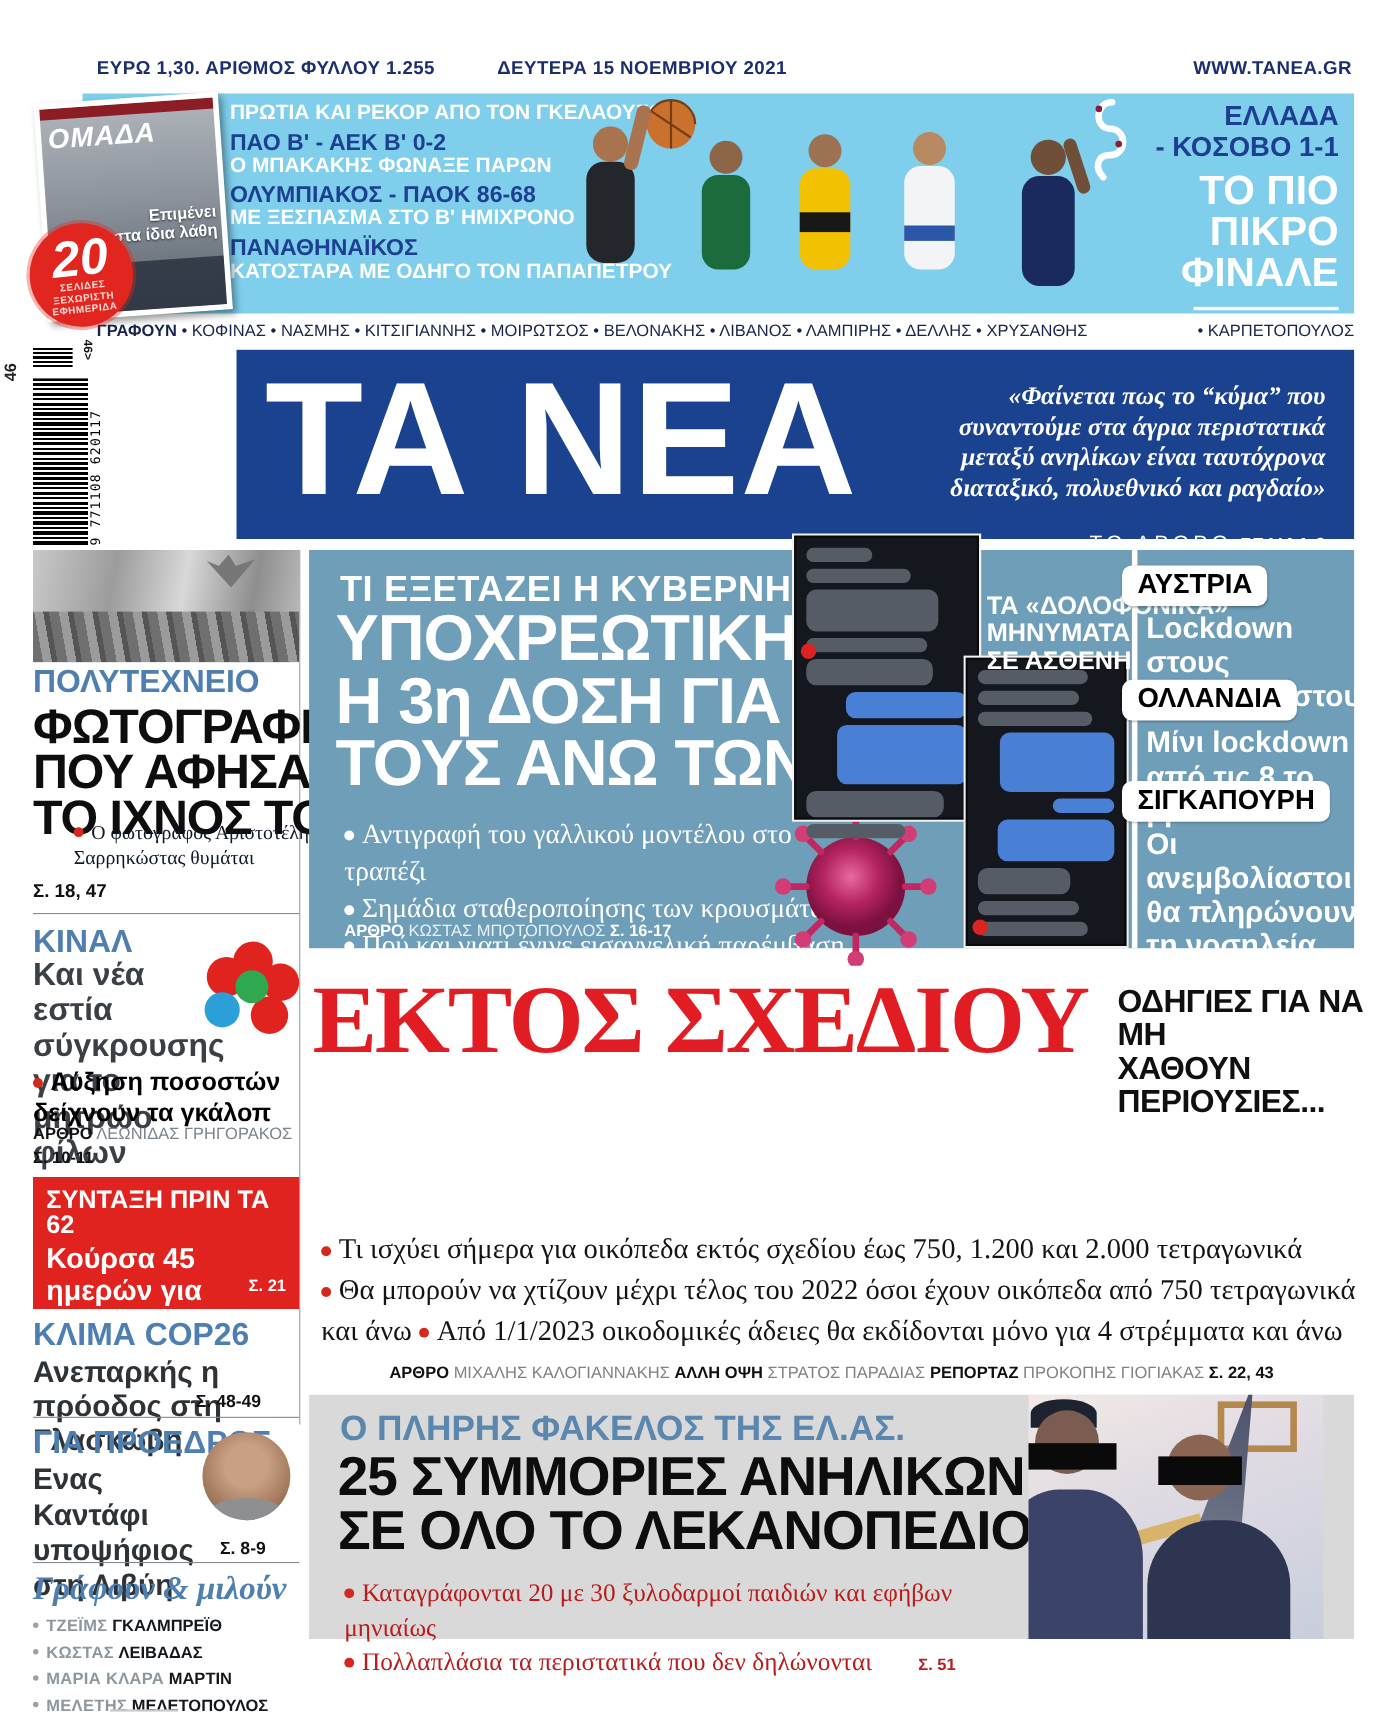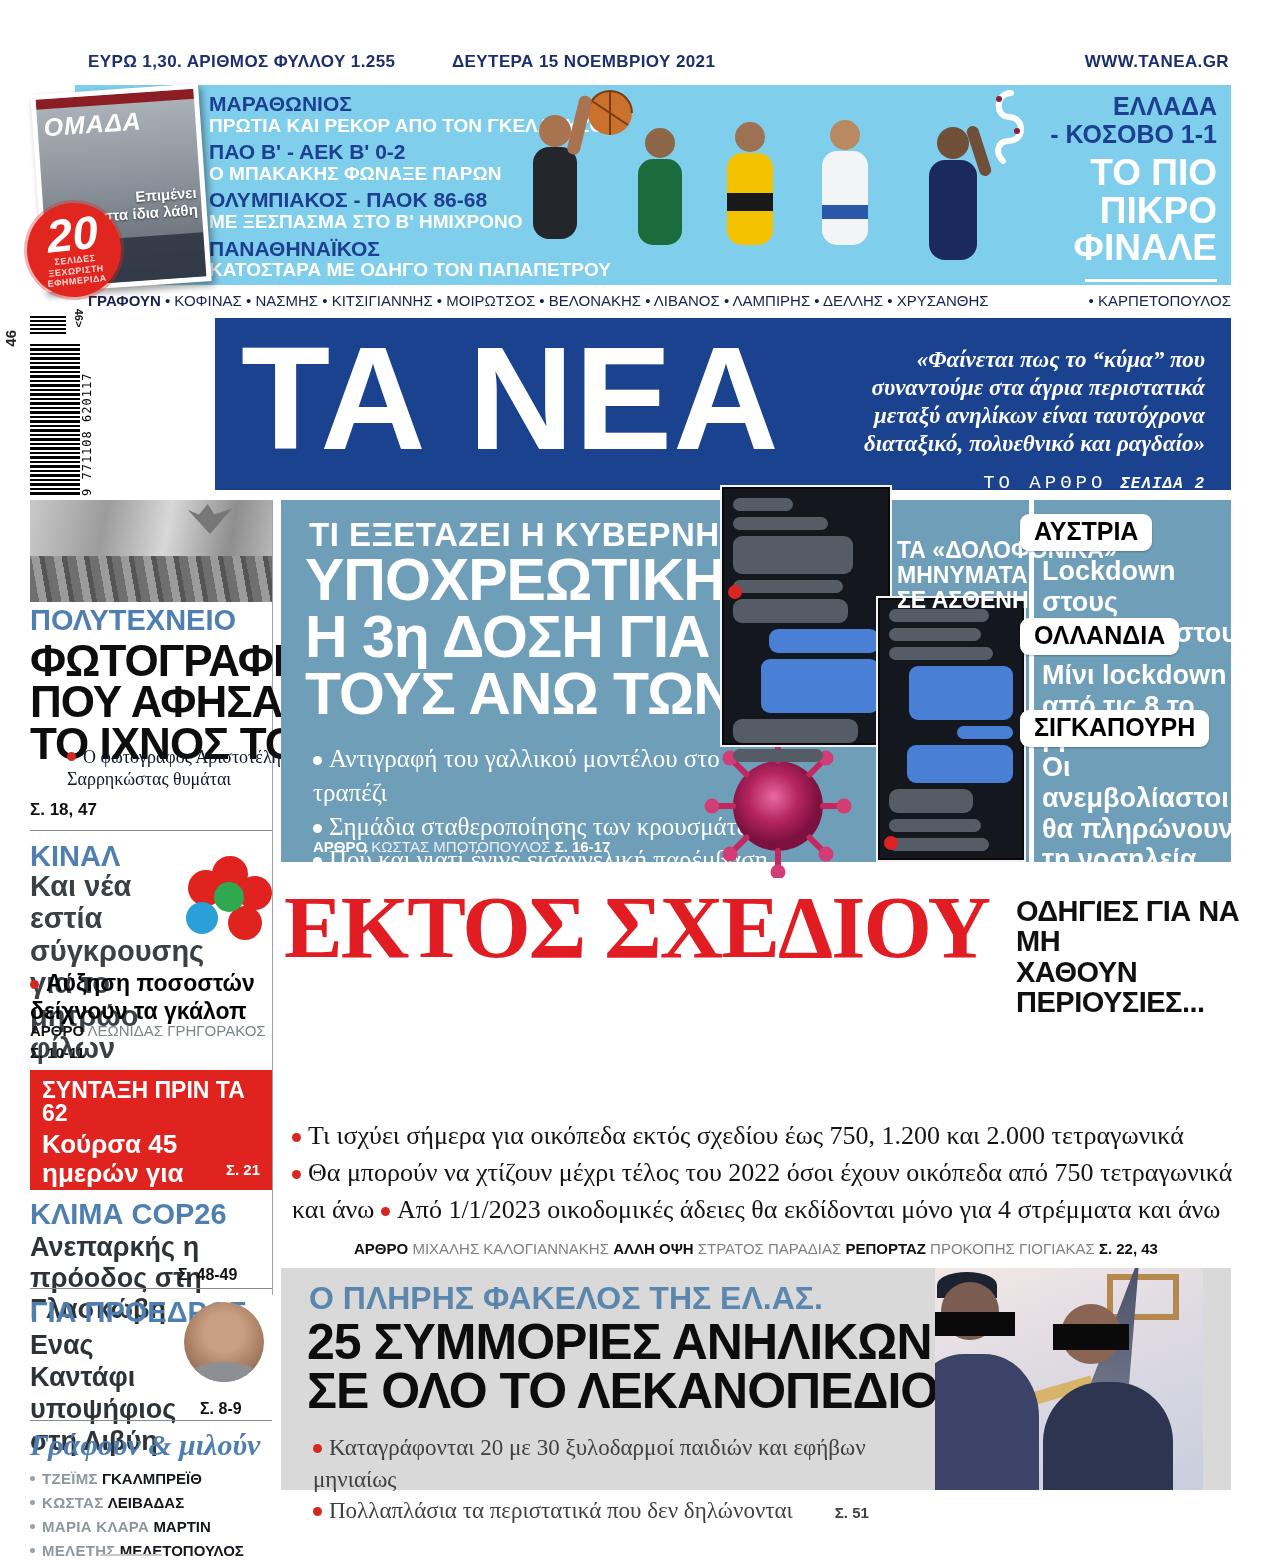--- a/index.html
+++ b/index.html
@@ -43,21 +43,21 @@
   #authors{position:absolute;left:88px;top:292px;width:1143px;display:flex;justify-content:space-between;
            font-size:15px;color:#17224d;}
   #authors b{font-weight:900;}
 
   
   #masthead{position:absolute;left:215px;top:318px;width:1016px;height:172px;background:#1a428e;}
   #logo{position:absolute;left:26px;top:50%;transform:translateY(-53%);font-size:146px;font-weight:800;
         color:#fff;letter-spacing:1px;}
   #quote{position:absolute;right:26px;top:28px;width:390px;text-align:right;color:#fff;
          font-family:"Liberation Serif",serif;font-style:italic;font-weight:700;font-size:23px;line-height:1.22;}
-  #article-line{margin-top:10px;font-family:Liberation Mono, monospace;font-style:normal;}
+  #article-line{margin-top:20px;font-family:Liberation Sans, sans-serif;font-style:normal;}
   #article-line .lbl{font-size:19px;letter-spacing:4px;font-weight:400;}
   #article-line .pg{font-size:16px;font-weight:900;font-style:italic;letter-spacing:1px;}
 
   
   #barcode{position:absolute;left:30px;top:344px;width:80px;height:158px;}
   #bars{position:absolute;left:0;top:0;width:50px;height:152px;
         background:repeating-linear-gradient(to bottom,#000 0 2px,#fff 2px 4px,#000 4px 7px,#fff 7px 9px);}
   #bc-num{position:absolute;left:50px;top:0;height:152px;writing-mode:vertical-rl;transform:rotate(180deg);
           font-family:"DejaVu Sans Mono",monospace;font-size:12px;color:#000;letter-spacing:1px;}
   #bc-small{position:absolute;left:30px;top:316px;width:36px;height:18px;
@@ -151,21 +151,21 @@
          font-weight:900;font-size:128px;color:#0b0b0b;letter-spacing:-3px;line-height:1;}
   #land-bullets{position:absolute;left:292px;top:1118px;width:948px;font-size:26px;color:#141414;line-height:1.42;}
   #land-byline{position:absolute;left:281px;top:1240px;width:950px;text-align:center;font-size:15px;color:#7d8286;}
   #land-byline b{color:#101010;font-weight:900;}
 
   
   #bottom{position:absolute;left:281px;top:1268px;width:950px;height:222px;background:#d9d9d9;}
   #b-kicker{position:absolute;left:28px;top:12px;font-size:32px;font-weight:800;color:#5b87ae;}
   #b-head{position:absolute;left:26px;top:50px;font-size:50px;font-weight:900;color:#0d0d0d;
           line-height:.98;letter-spacing:-1px;}
-  #b-bullets{position:absolute;left:32px;top:164px;width:610px;font-size:23px;color:#404040;line-height:1.38;}
+  #b-bullets{position:absolute;left:32px;top:164px;width:610px;font-size:23px;color:#b91c1c;line-height:1.38;}
   #b-pages{font-family:"Liberation Sans",sans-serif;font-size:15px;font-weight:900;margin-left:42px;}
 
   #crime-photo{position:absolute;left:654px;top:0;width:268px;height:222px;overflow:hidden;
       background:linear-gradient(160deg,#f2e9e6 0%,#e0dbe3 40%,#c8cedd 100%);}
   #crime-photo .fig1{position:absolute;left:-26px;bottom:-14px;width:130px;height:150px;background:#3b4368;border-radius:42% 42% 0 0;}
   #crime-photo .head1{position:absolute;left:6px;top:14px;width:58px;height:58px;border-radius:50%;background:#7a5c50;}
   #crime-photo .cap1{position:absolute;left:2px;top:4px;width:60px;height:26px;border-radius:50% 50% 0 0;background:#1c2230;}
   #crime-photo .bar1{position:absolute;left:-6px;top:44px;width:86px;height:24px;background:#0a0a0a;}
   #crime-photo .fig2{position:absolute;left:108px;bottom:-22px;width:130px;height:130px;background:#2e3550;border-radius:46% 46% 0 0;}
   #crime-photo .head2{position:absolute;left:126px;top:36px;width:60px;height:60px;border-radius:50%;background:#8a6553;}
@@ -201,21 +201,20 @@
     </div>
 
     <div id="badge">
       <div class="num">20</div>
       <div class="bl">ΣΕΛΙΔΕΣ</div>
       <div class="bl">ΞΕΧΩΡΙΣΤΗ</div>
       <div class="bl">ΕΦΗΜΕΡΙΔΑ</div>
     </div>
 
     <div id="sp-items">
-      <div class="sp-head">ΜΑΡΑΘΩΝΙΟΣ</div>
       <div class="sp-sub">ΠΡΩΤΙΑ ΚΑΙ ΡΕΚΟΡ ΑΠΟ ΤΟΝ ΓΚΕΛΑΟΥΖΟ</div>
       <div class="sp-head">ΠΑΟ Β' - ΑΕΚ Β' 0-2</div>
       <div class="sp-sub">Ο ΜΠΑΚΑΚΗΣ ΦΩΝΑΞΕ ΠΑΡΩΝ</div>
       <div class="sp-head">ΟΛΥΜΠΙΑΚΟΣ - ΠΑΟΚ 86-68</div>
       <div class="sp-sub">ΜΕ ΞΕΣΠΑΣΜΑ ΣΤΟ Β' ΗΜΙΧΡΟΝΟ</div>
       <div class="sp-head">ΠΑΝΑΘΗΝΑΪΚΟΣ</div>
       <div class="sp-sub">ΚΑΤΟΣΤΑΡΑ ΜΕ ΟΔΗΓΟ ΤΟΝ ΠΑΠΑΠΕΤΡΟΥ</div>
     </div>
 
     <svg id="collage" viewBox="0 0 650 200">

